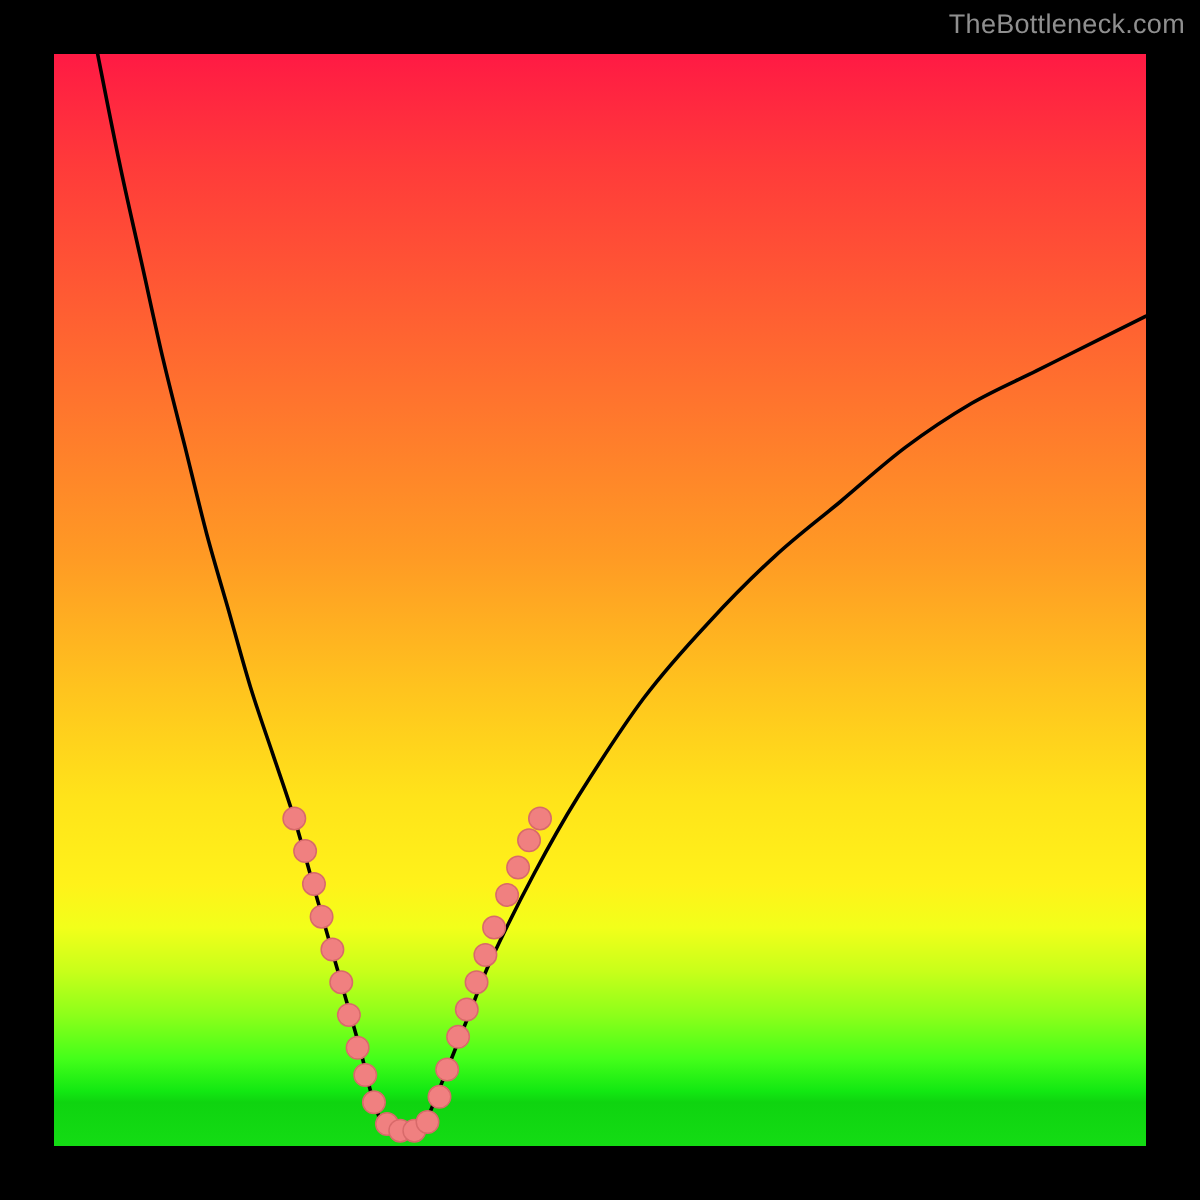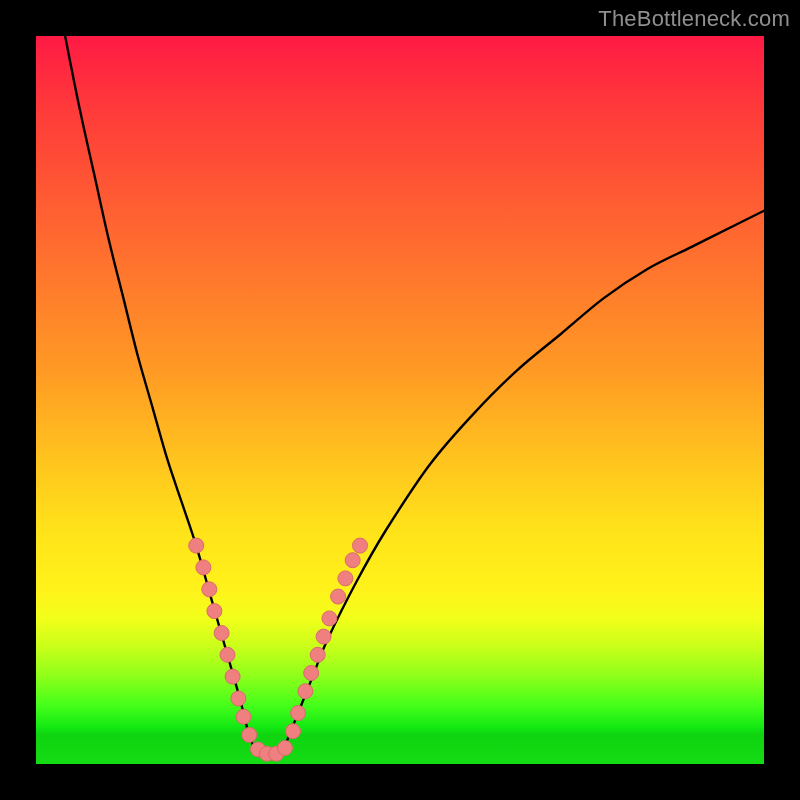--- a/index.html
+++ b/index.html
@@ -43,21 +43,21 @@
       #12e812 95%,
       #0fd410 96%,
       #14dc14 100%
     );
   }
   .watermark {
     position: absolute;
     top: 6px;
     right: 10px;
     color: #8f8f8f;
-    font-size: 22px;
+    font-size: 18px;
     font-weight: 500;
     letter-spacing: 0.2px;
     user-select: none;
   }
   svg.curve {
     position: absolute;
     left: 0;
     top: 0;
     width: 728px;
     height: 728px;

